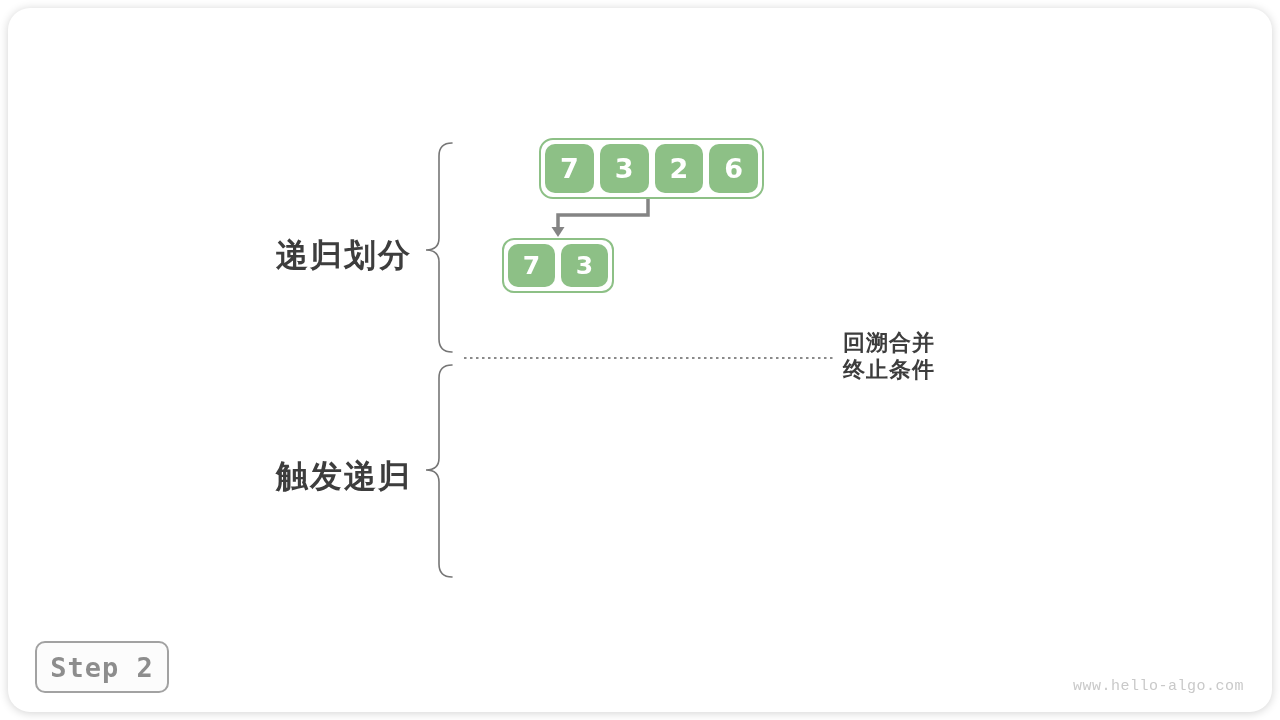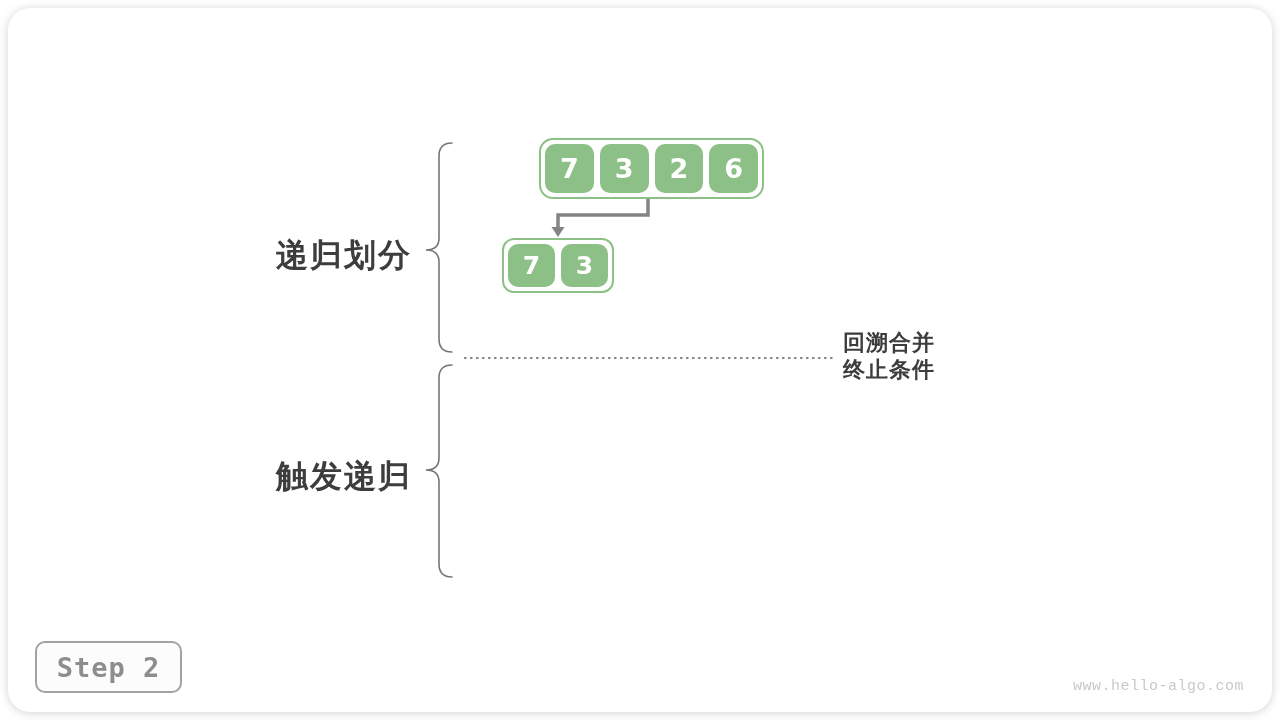--- a/index.html
+++ b/index.html
@@ -87,21 +87,21 @@
     font-weight: bold;
     font-size: 22px;
     line-height: 27px;
     letter-spacing: 1px;
     color: var(--label, #3d3d3d);
     white-space: nowrap;
   }
   .step-badge {
     position: absolute;
     left: 35px; top: 641px;
-    width: 147px; height: 52px;
+    width: 134px; height: 52px;
     border: 2px solid var(--badge-border, #a2a2a2);
     border-radius: 10px;
     background: #fcfcfc;
     display: flex; align-items: center; justify-content: center;
     font-family: "DejaVu Sans Mono", "Liberation Mono", monospace;
     font-weight: bold;
     font-size: 27px;
     letter-spacing: 1px;
     color: var(--badge-text, #8d8d8d);
   }

